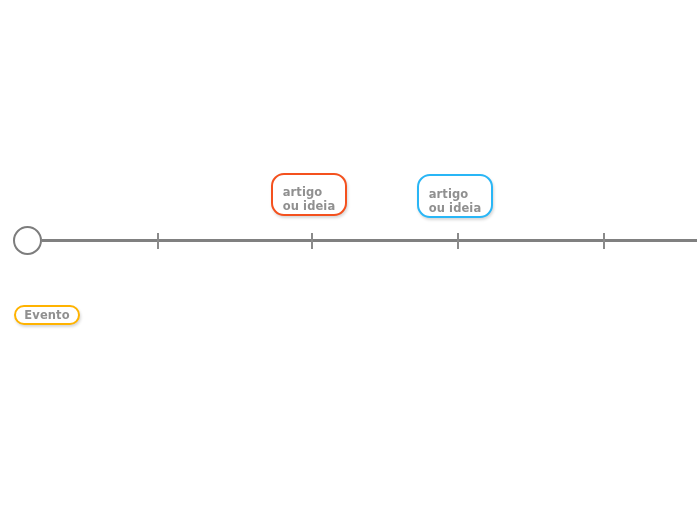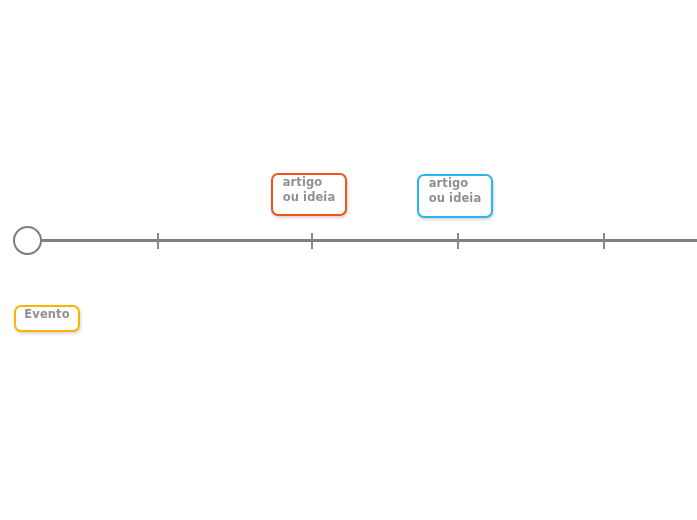--- a/index.html
+++ b/index.html
@@ -51,24 +51,24 @@
     height: 16px;
     background: #8a8a8a;
   }
 
   
   .node {
     position: absolute;
     background: #ffffff;
     border-style: solid;
     border-width: 2px;
-    border-radius: 7px;
+    border-radius: 13px;
     box-sizing: border-box;
     display: flex;
-    align-items: flex-start;
+    align-items: flex-end;
     justify-content: center;
     box-shadow: 1px 2px 3px rgba(0, 0, 0, 0.16);
   }
 
   .node .node-text {
     color: #909090;
     font-weight: bold;
     line-height: 1.28;
     text-align: left;
     white-space: pre-line;
@@ -97,21 +97,21 @@
   }
   #node-artigo-blue .node-text {
     font-size: 11.5px;
   }
 
   
   #node-evento {
     left: 14px;
     top: 305px;
     width: 66px;
-    height: 27px;
+    height: 20px;
     border-color: #ffb300;
   }
   #node-evento .node-text {
     font-size: 11.5px;
     text-align: center;
   }
 
   
   #node-eixo {
     left: 528px;

